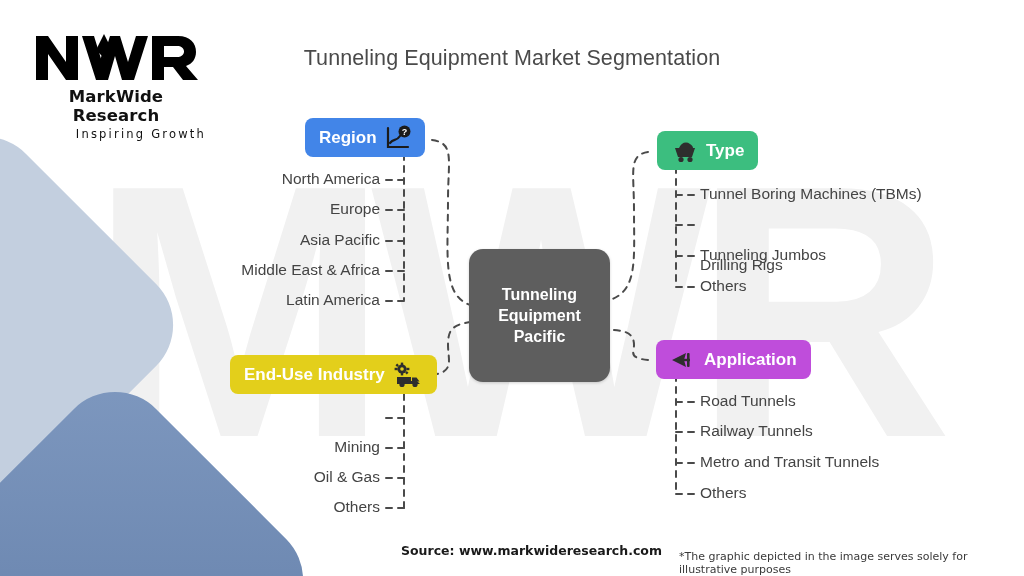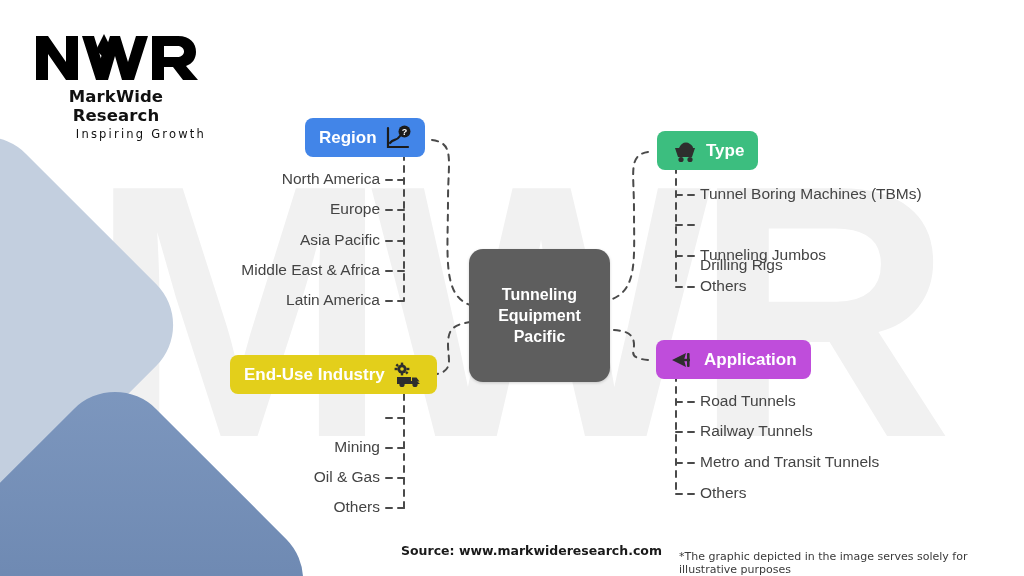--- a/index.html
+++ b/index.html
@@ -130,20 +130,21 @@
         <path d="M56 8 L68 8 L76 34 L84 8 L94 8 L102 34 L110 8 L122 8 L108 52 L96 52 L89 28 L82 52 L70 52 Z"></path>
         <path d="M126 8 L152 8 C164 8 170 15 170 24 C170 31 166 36 160 38 L172 52 L157 52 L147 39 L138 39 L138 52 L126 52 Z M138 18 L138 29 L151 29 C155 29 158 27 158 23.5 C158 20 155 18 151 18 Z"></path>
         <path d="M78 6 L86 22 L78 30 L70 22 Z" fill="#000"></path>
         <path d="M76 26 L84 40 L78 52 L72 40 Z" fill="#000"></path>
       </g>
     </svg>
     <div class="logo-name">MarkWide Research</div>
     <div class="logo-tag">Inspiring Growth</div>
   </div>
 
+  <div class="title">Tunneling Equipment Market Segmentation</div>
 
   <svg class="lines">
     <g fill="none" stroke="#4a4a4a" stroke-width="2" stroke-dasharray="6,6" stroke-linecap="round">
 
       <path d="M432 140 C455 143 448 160 448 200 C448 255 442 295 470 305"></path>
 
       <path d="M432 375 C455 372 448 360 448 345 C448 330 452 325 470 322"></path>
 
       <path d="M648 152 C628 155 634 172 634 210 C634 260 638 290 610 300"></path>
 

